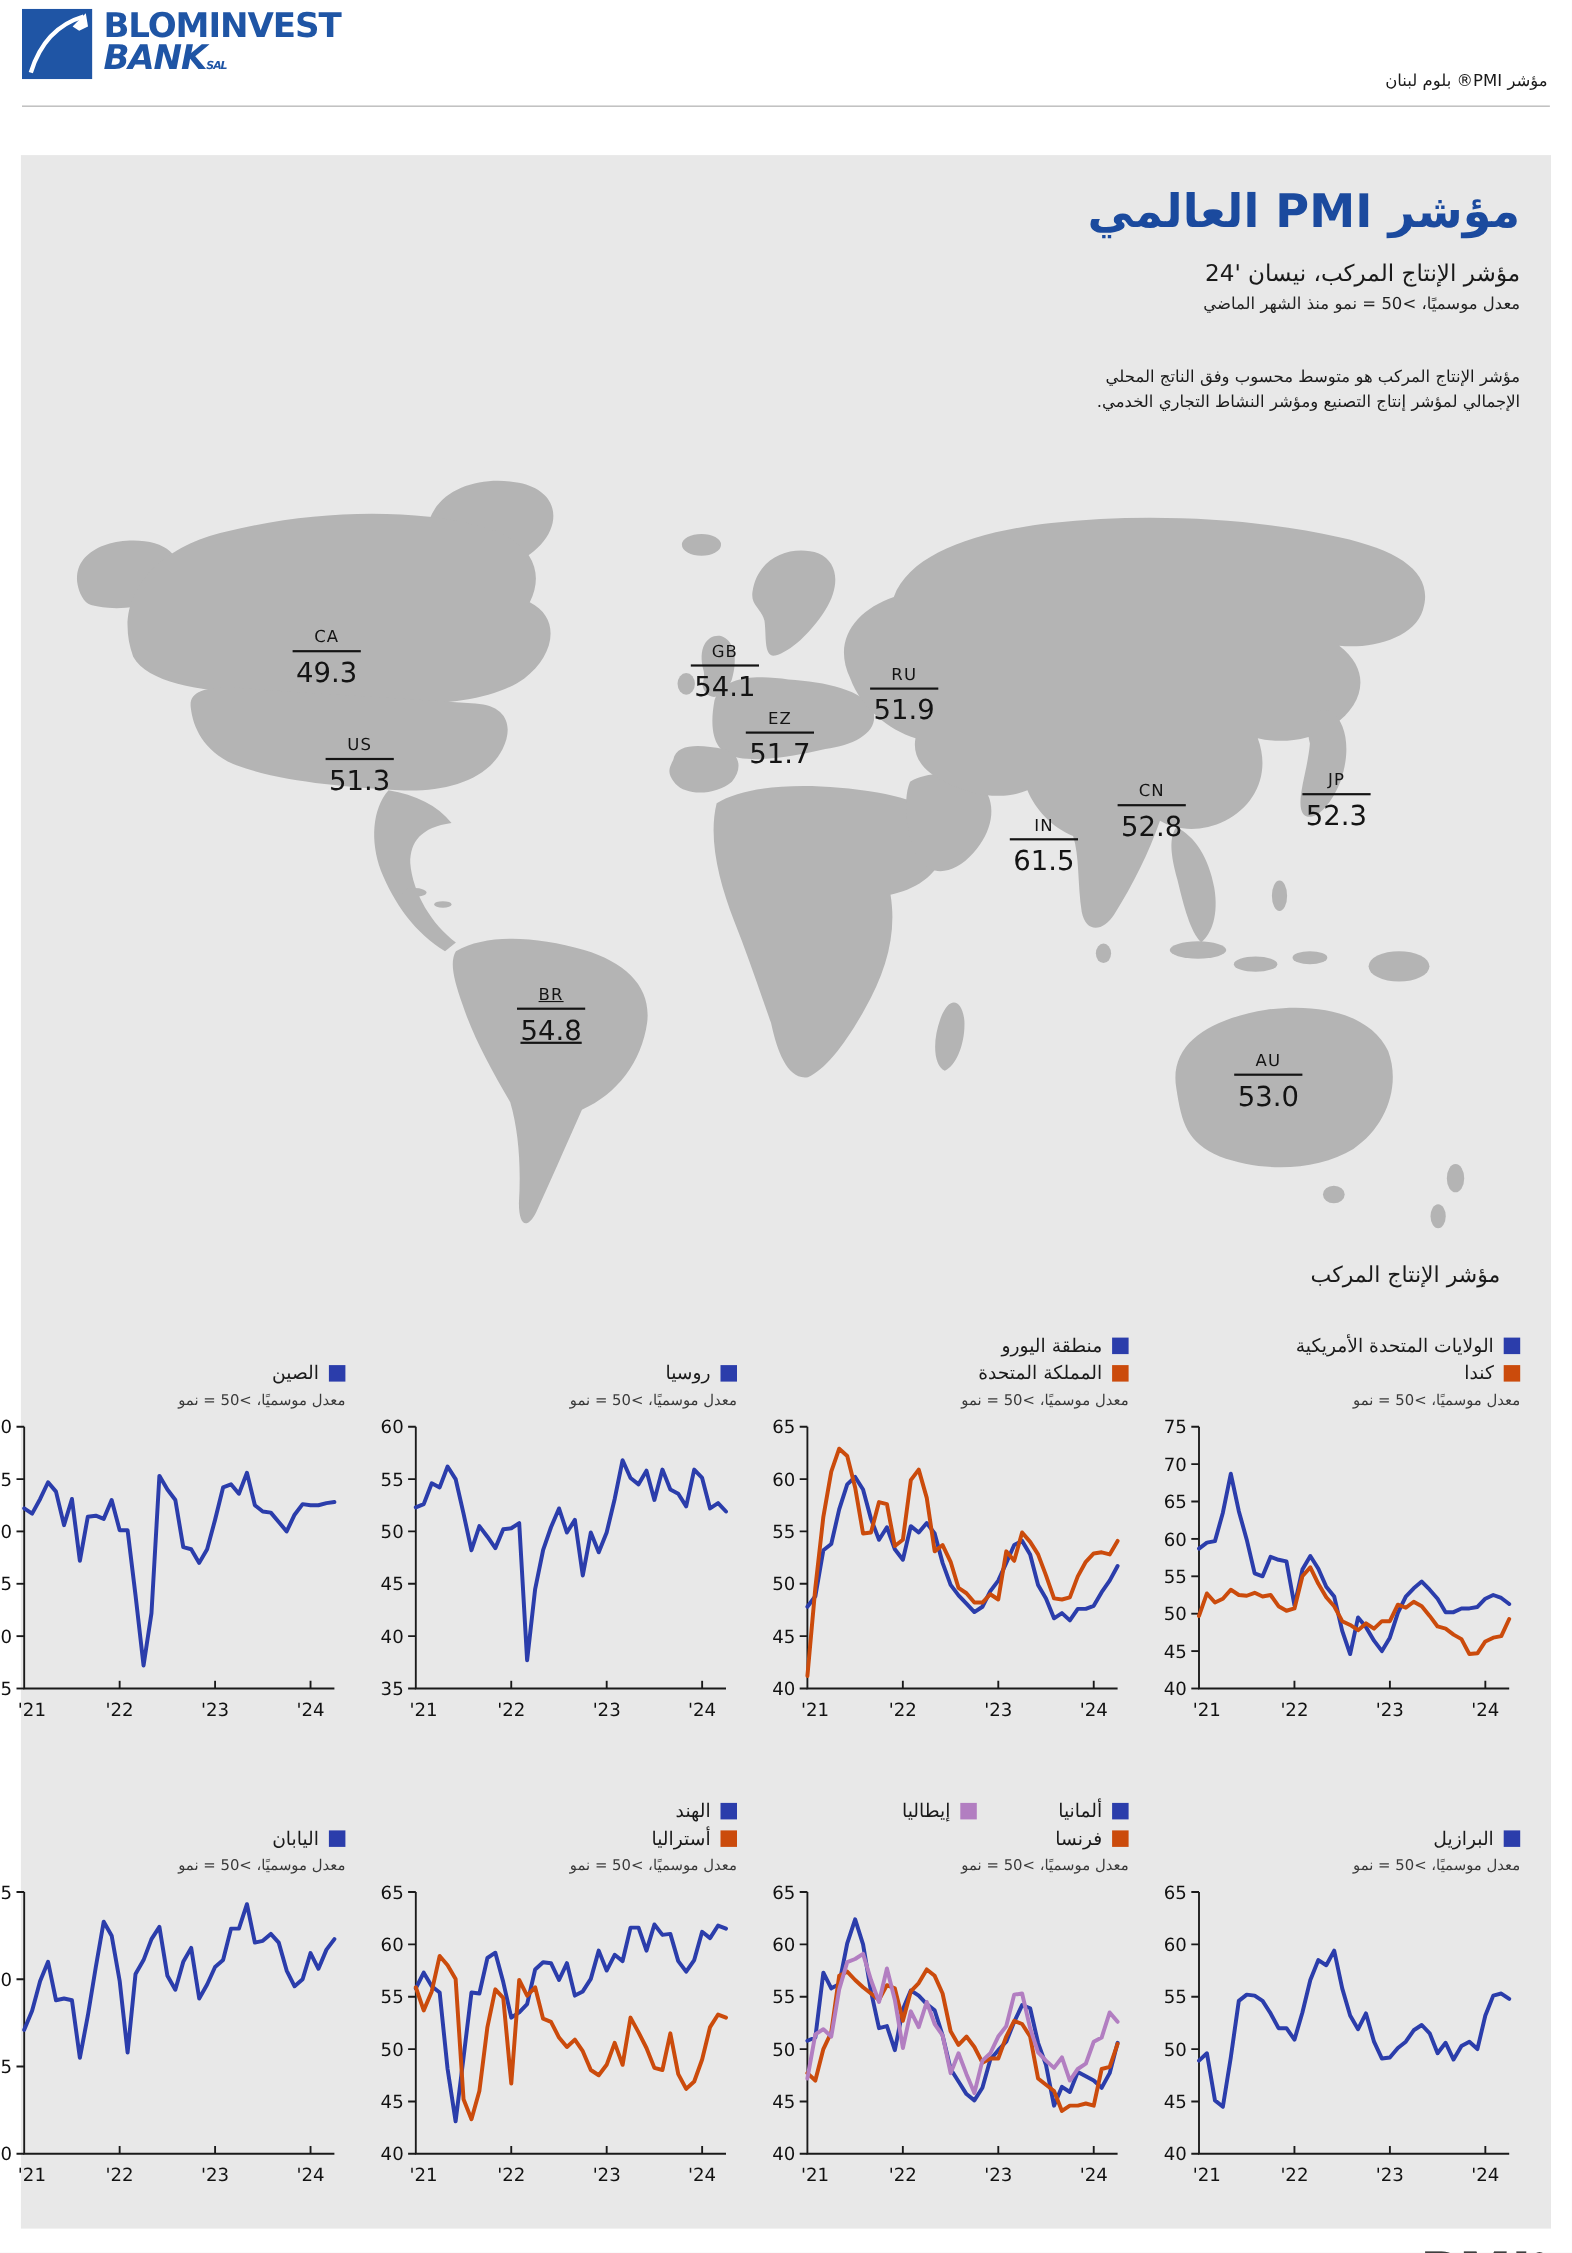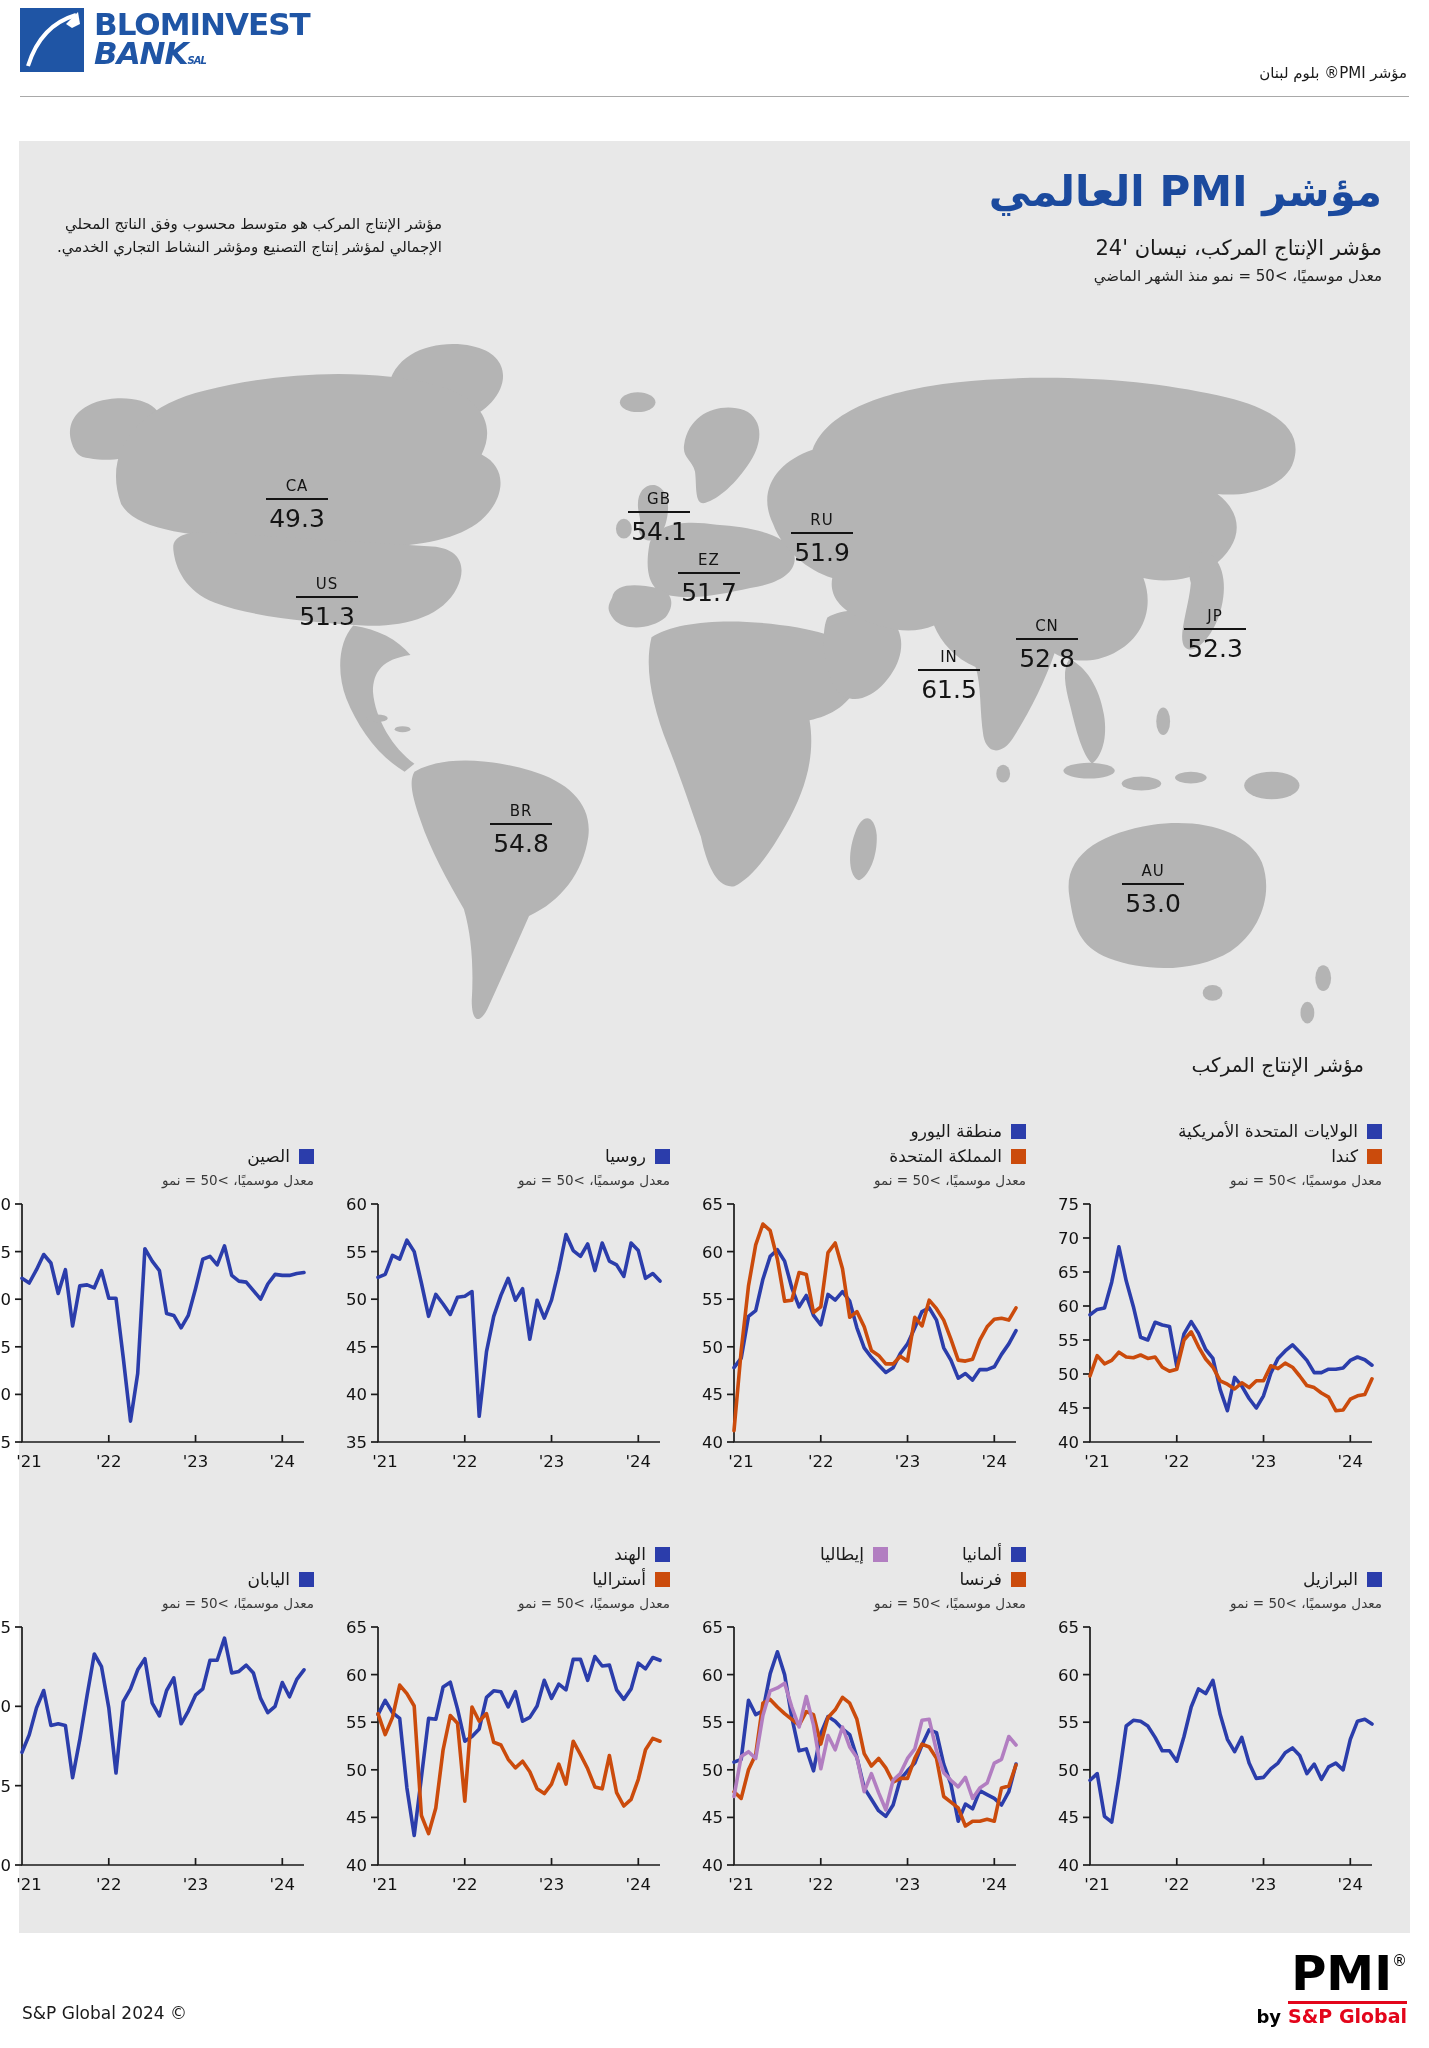--- a/index.html
+++ b/index.html
@@ -12,21 +12,21 @@
   .header { height: 96px; position: relative; padding: 8px 20px 0; }
   .logo { display: flex; align-items: flex-start; gap: 10px; }
   .logo-text { line-height: 0.95; padding-top: 2px; }
   .logo-line1 { font-size: 31px; font-weight: bold; color: #1f55a5; letter-spacing: -1px; }
   .logo-line2 { font-size: 31px; font-weight: bold; font-style: italic; color: #1f55a5; letter-spacing: -1px; }
   .logo-sal { font-size: 10px; font-style: italic; font-weight: bold; color: #1f55a5; vertical-align: baseline; }
   .brand-note { position: absolute; right: 22px; bottom: 14px; font-size: 15px; direction: rtl; }
   .divider { margin: 0 20px; border: none; border-top: 1.5px solid #a9a9a9; }
   
   .panel { margin: 44px 19px 0; background: #e8e8e8; padding: 26px 28px 28px; direction: rtl; }
-  .title-row { display: flex; justify-content: space-between; align-items: flex-start; }
+  .title-row { display: flex; justify-content: space-between; align-items: flex-start; flex-direction: column; }
   .page-title { font-size: 42px; font-weight: bold; color: #1b4a9e; margin-bottom: 20px; }
   .subtitle { font-size: 21px; margin-bottom: 7px; }
   .subtitle-note { font-size: 15px; color: #222; }
   .description { width: 395px; font-size: 15px; line-height: 1.55; margin-top: 46px; text-align: right; }
   
   .map-wrap { position: relative; height: 754px; direction: ltr; margin-top: 2px; }
   .map-svg { position: absolute; inset: 0; }
   .map-label { position: absolute; width: 90px; text-align: center; color: #141414; }
   .ml-code { font-size: 15px; letter-spacing: 1px; }
   .ml-rule { width: 62px; margin: 3px auto 4px; border-top: 2px solid #141414; }
@@ -170,21 +170,21 @@
         <div class="map-label" style="left: 955px; top: 330px;">
           <div class="ml-code">CN</div>
           <div class="ml-rule"></div>
           <div class="ml-value">52.8</div>
         </div>
         <div class="map-label" style="left: 1123px; top: 320px;">
           <div class="ml-code">JP</div>
           <div class="ml-rule"></div>
           <div class="ml-value">52.3</div>
         </div>
-        <div class="map-label" style="left: 429px; top: 515px;">
+        <div class="map-label" style="left: 409px; top: 515px; text-decoration: underline;">
           <div class="ml-code">BR</div>
           <div class="ml-rule"></div>
           <div class="ml-value">54.8</div>
         </div>
         <div class="map-label" style="left: 1061px; top: 575px;">
           <div class="ml-code">AU</div>
           <div class="ml-rule"></div>
           <div class="ml-value">53.0</div>
         </div>
       </div>

